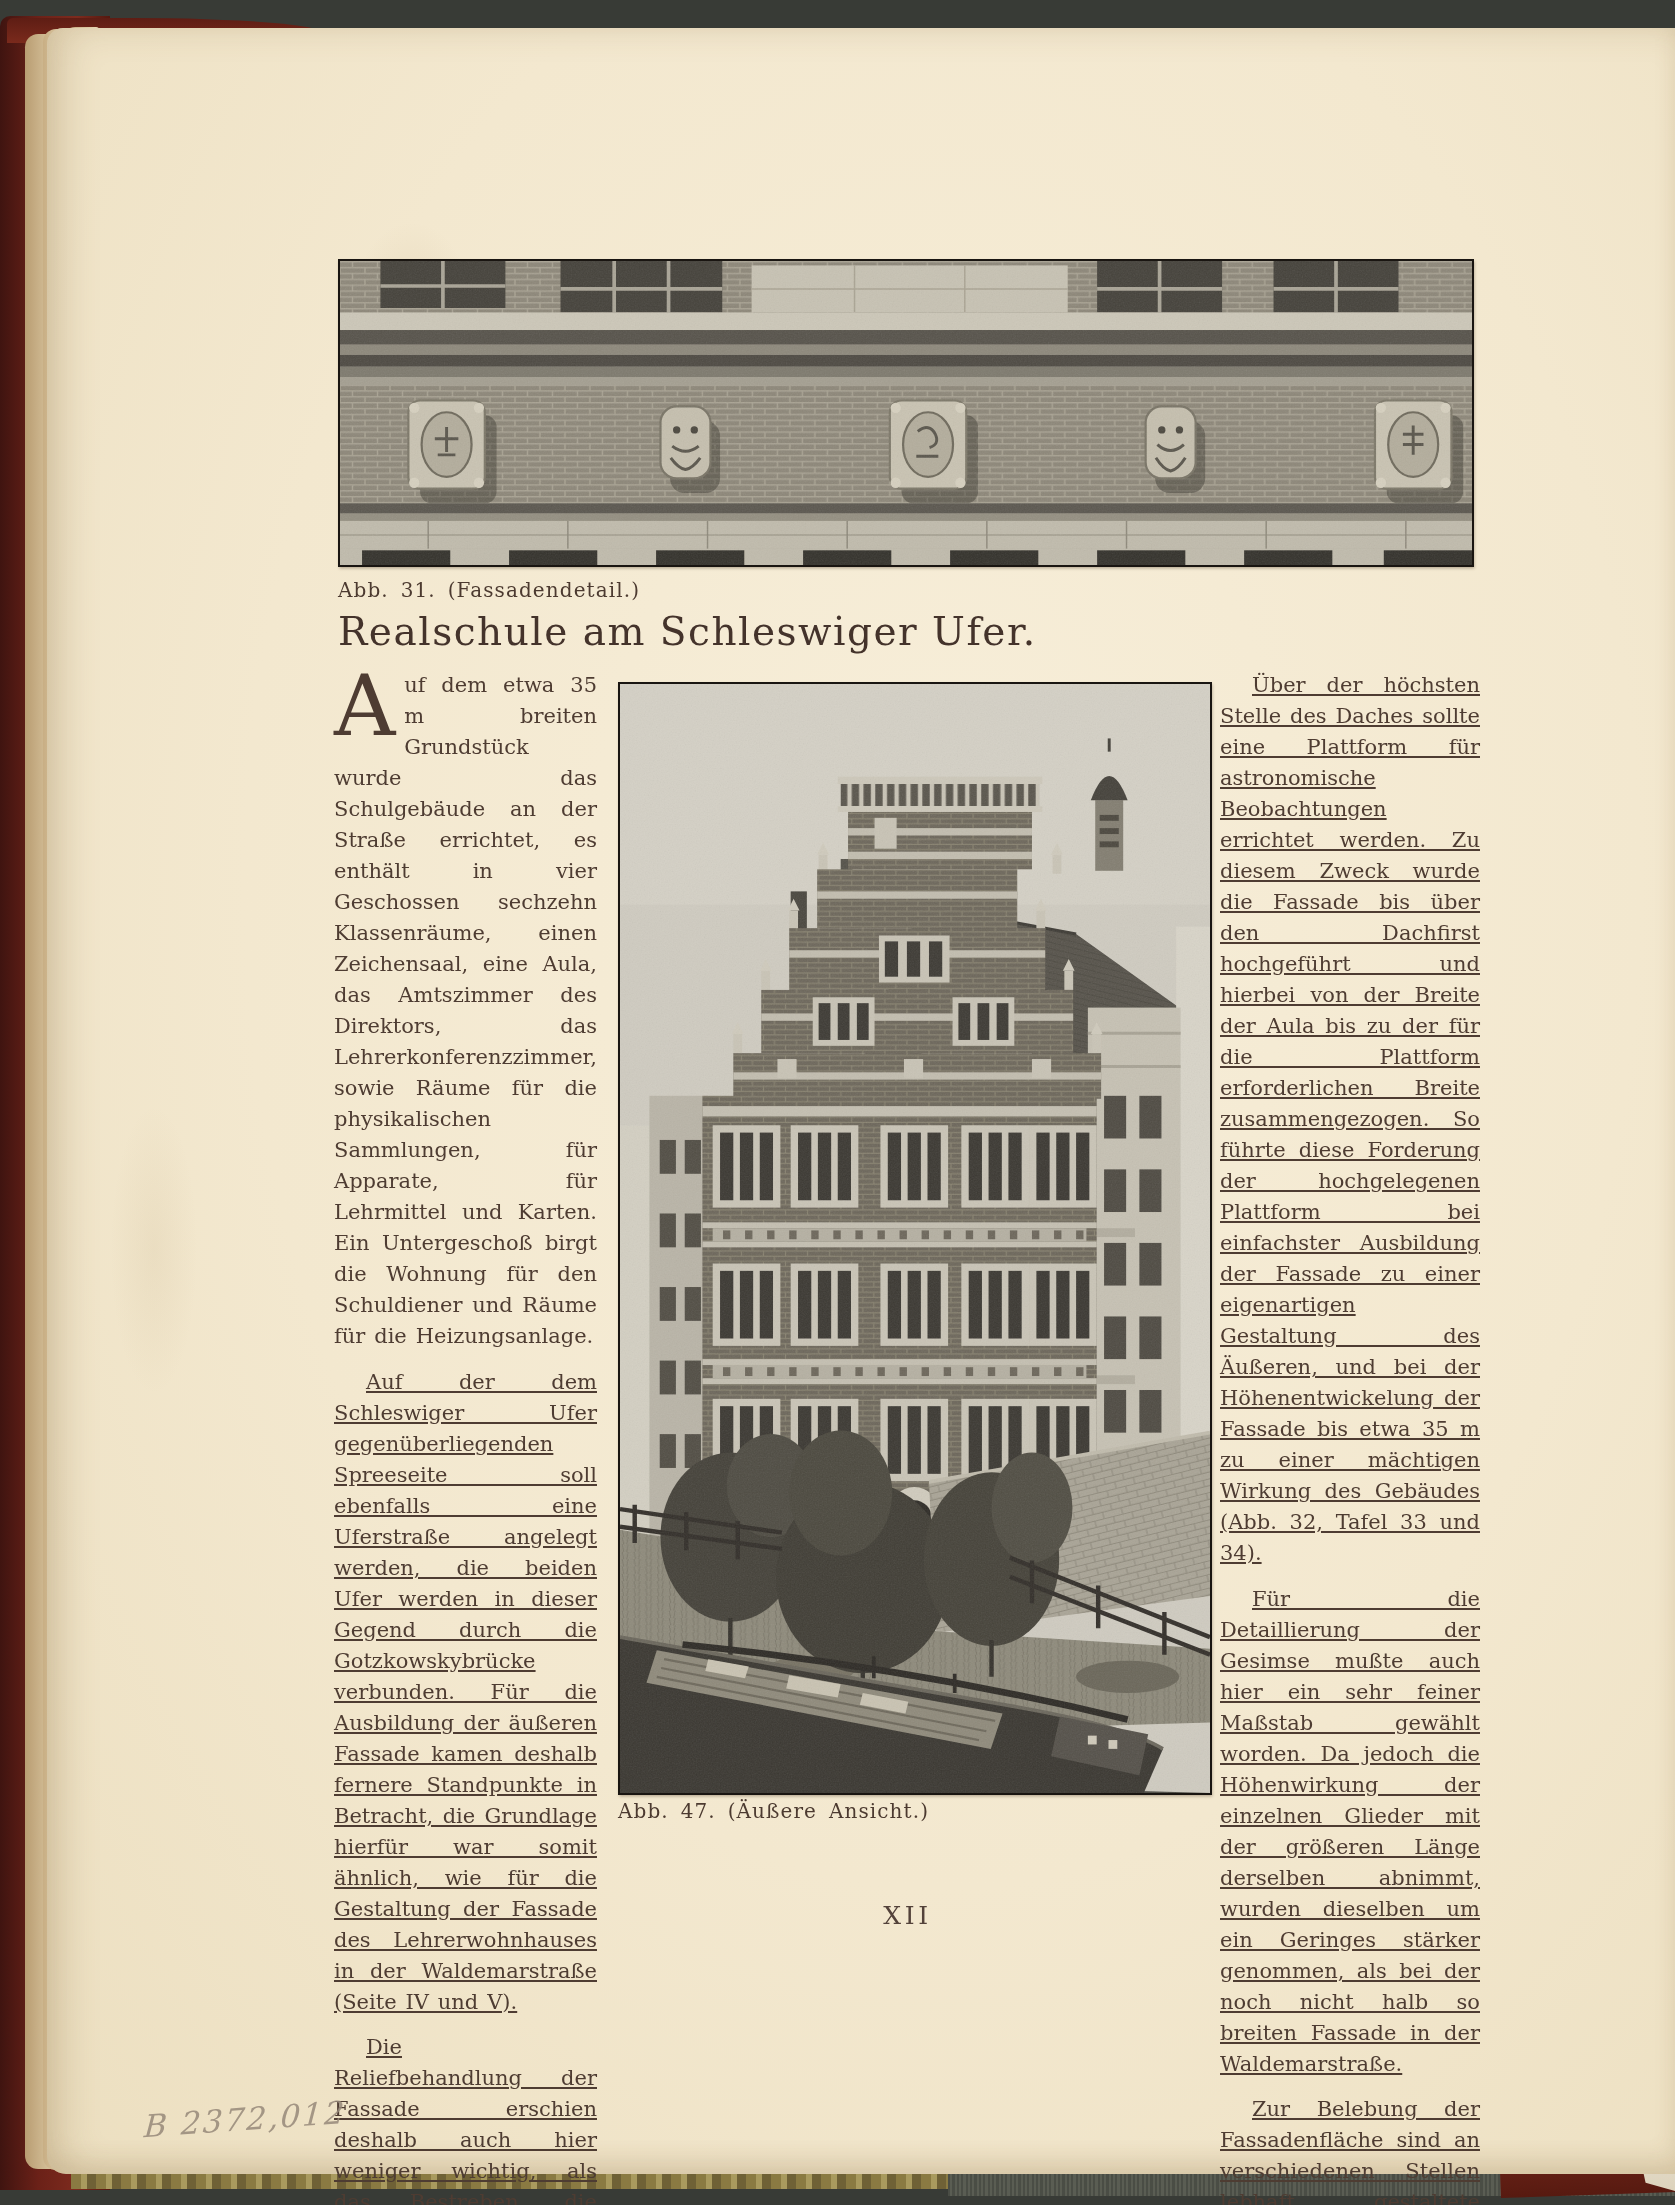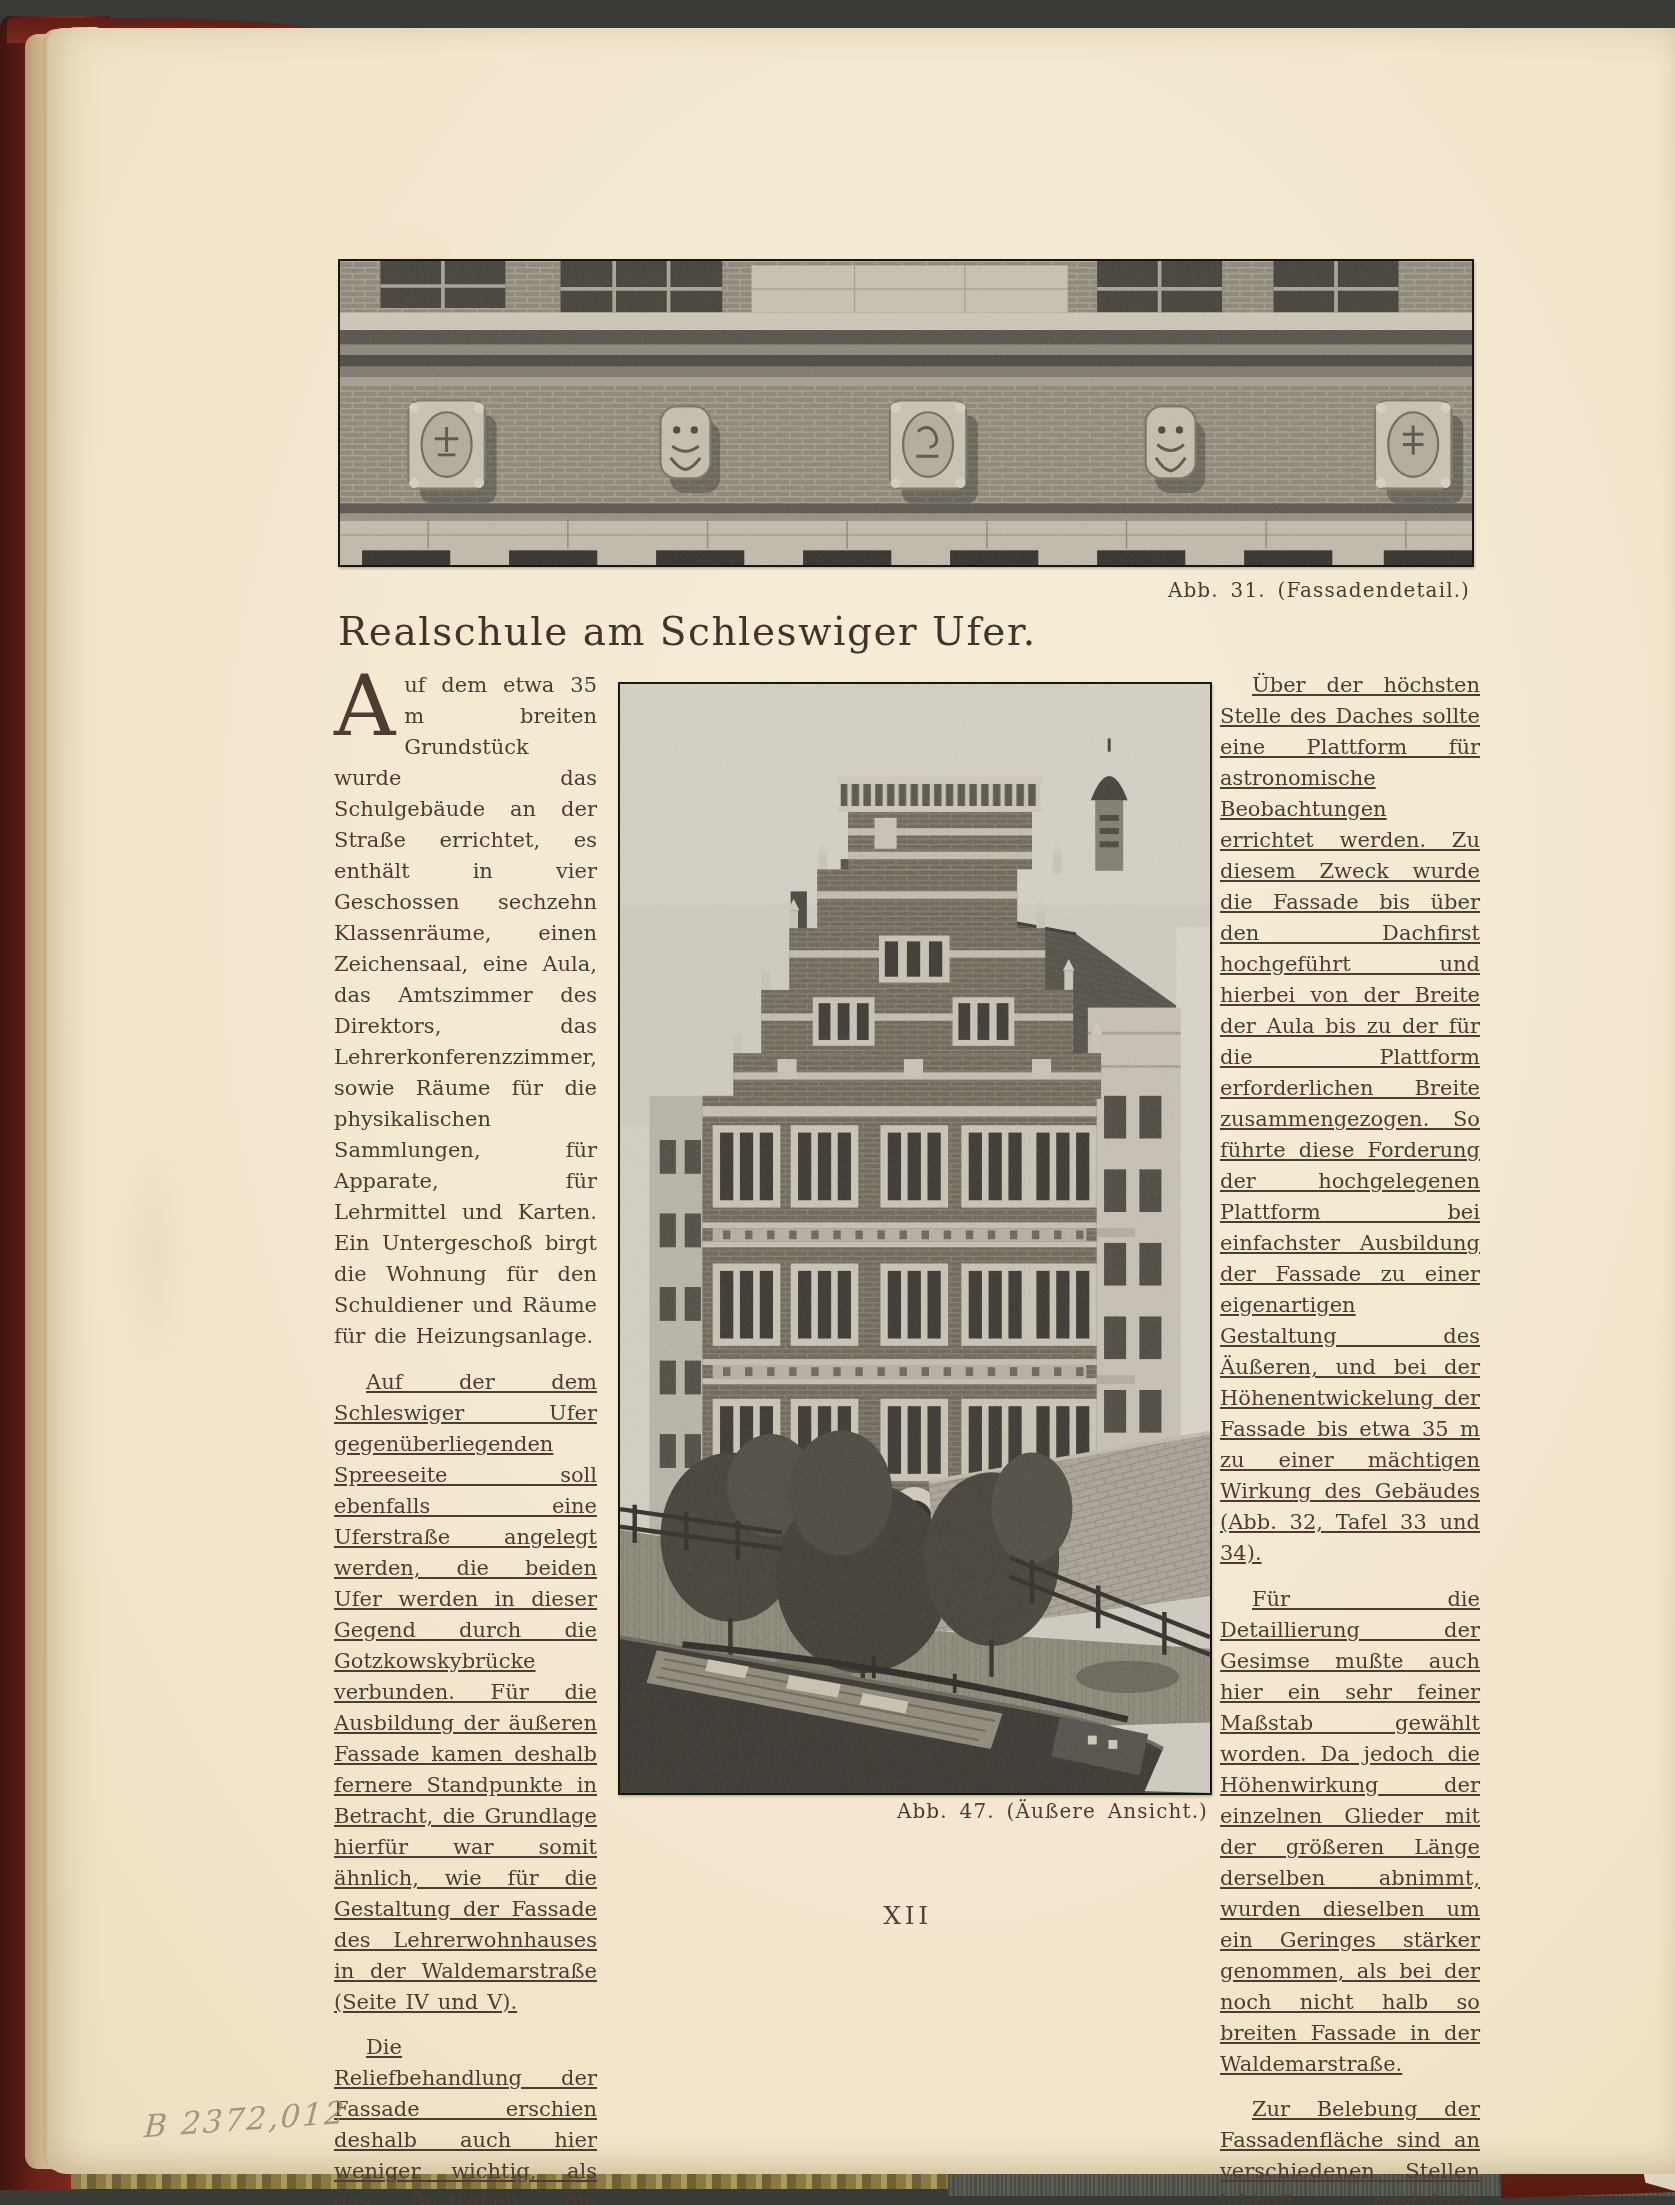--- a/index.html
+++ b/index.html
@@ -14,21 +14,21 @@
   .endpaper-band{position:absolute;left:71px;top:2160px;width:1044px;height:29px;background:repeating-linear-gradient(90deg,#8a7a42 0 10.3px,#a99a5e 10.3px 16px,#6f6136 16px 25px);}
   .cloth-band{position:absolute;left:948px;top:2164px;width:727px;height:32px;background:repeating-linear-gradient(90deg,#4a4d45 0 2.2px,#5a5d53 2.2px 4.4px);}
   .cover-corner{position:absolute;left:1500px;top:2144px;width:176px;height:51px;background:linear-gradient(180deg,#6e241a,#571a10);transform:rotate(-2deg);}
   .torn-paper{position:absolute;left:1633px;top:2088px;width:42px;height:103px;background:linear-gradient(180deg,#efe9da,#ddd3bd);clip-path:polygon(0 8%,60% 0,100% 0,100% 100%,30% 92%,10% 55%);}
   
   .page{position:absolute;left:47px;top:28px;width:1628px;height:2146px;background:radial-gradient(ellipse at 55% 40%, #f7eed9 0%, #f3e8cf 55%, #ecdfc0 100%);border-radius:16px 0 0 19px;box-shadow:inset 19px 0 35px rgba(120,90,40,.18), inset 0 -13.2px 22px rgba(120,90,40,.12);}
   
   .fig{position:absolute;border:2.2px solid #191511;background:#b8b3a6;box-shadow:0.7px 1.5px 2.9px rgba(60,40,20,.35);}
   .fig svg{display:block;width:100%;height:100%;}
   
-  .caption{position:absolute;text-align:right;font-size:20px;letter-spacing:1.1px;color:#4c3a30;word-spacing:4.4px;}
+  .caption{position:absolute;text-align:left;font-size:20px;letter-spacing:1.1px;color:#4c3a30;word-spacing:4.4px;}
   .title{position:absolute;left:338px;top:609px;width:1132px;text-align:left;font-size:39px;letter-spacing:1.5px;color:#44332b;}
   .subtitle{position:absolute;left:338px;top:679px;width:1132px;text-align:center;font-size:21px;letter-spacing:0.7px;color:#4c3a30;}
   .col{position:absolute;top:670px;font-size:21px;line-height:31px;color:#4e3c32;text-align:justify;word-spacing:2.2px;}
   .col p{margin:0 0 14.7px 0;}
   .col p.indent{text-indent:32px;text-decoration:underline;}
   .col-left{left:334px;width:263px;}
   .col-right{left:1220px;width:260px;}
   .dropcap{float:left;font-size:85px;line-height:63px;padding:4.4px 8.8px 0 0;color:#4e3c32;}
   .pageno{position:absolute;left:334px;top:1869px;width:1147px;text-align:center;font-size:25px;letter-spacing:3.7px;color:#53423a;margin-top:32px;}
   .pencil{position:absolute;left:144px;top:2101px;font-size:31px;font-style:italic;letter-spacing:2.2px;color:#97897a;transform:rotate(-4deg) skewX(-8deg);opacity:.85;}

